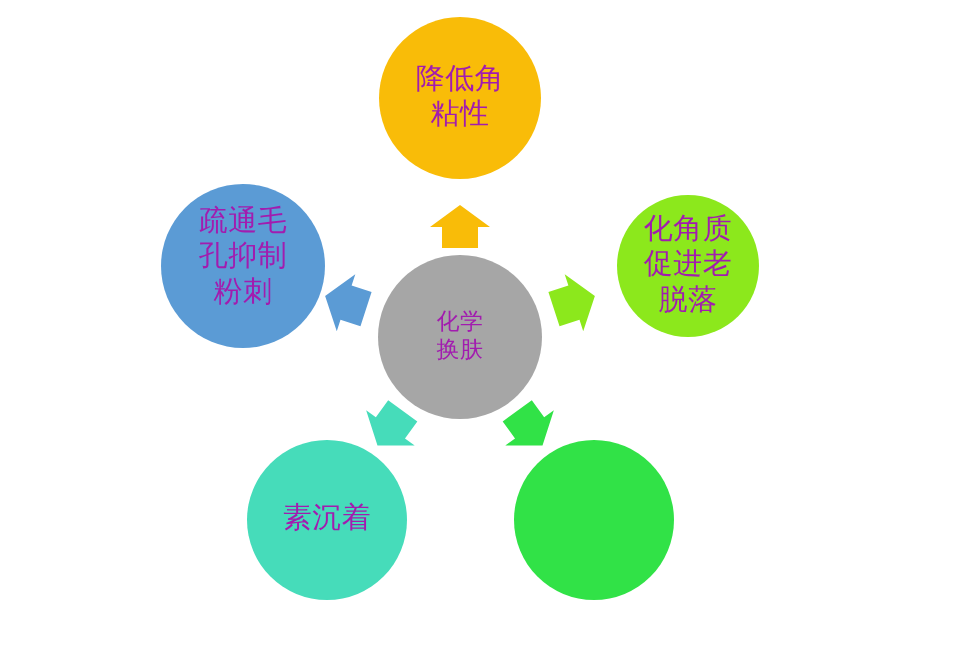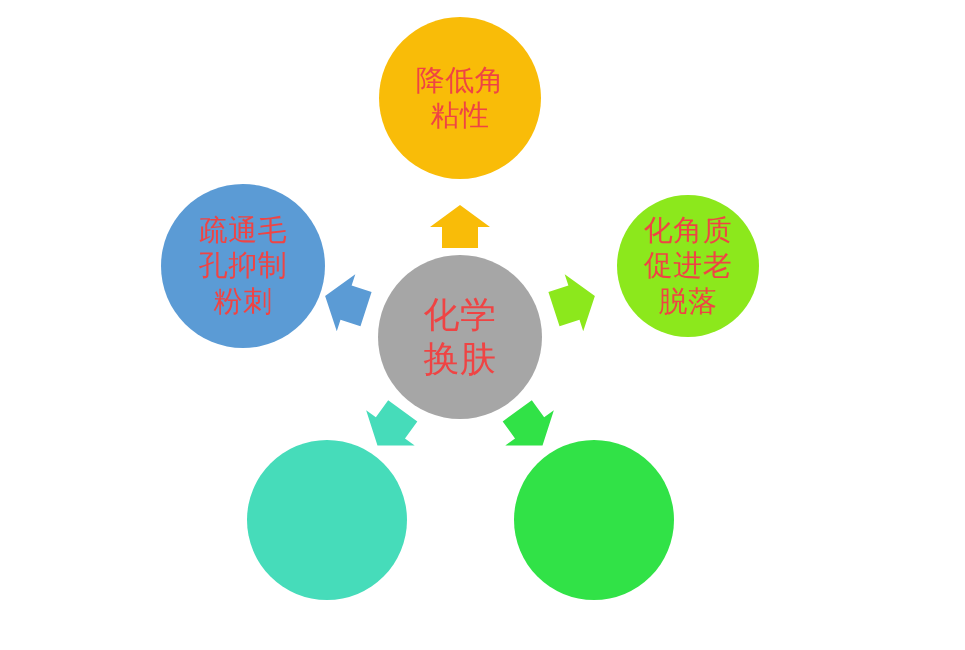--- a/index.html
+++ b/index.html
@@ -25,33 +25,33 @@
     height: 650px;
     display: block;
   }
   .node-label {
     position: absolute;
     display: flex;
     flex-direction: column;
     align-items: center;
     justify-content: center;
     text-align: right;
-    color: #ef4444;
-    font-family: Liberation Sans, sans-serif;
+    color: #a21caf;
+    font-family: Liberation Mono, monospace;
     font-weight: 400;
     line-height: 1.22;
     white-space: pre;
     pointer-events: none;
     letter-spacing: 0.5px;
   }
   .node-label.satellite {
     font-size: 29px;
   }
   .node-label.center {
-    font-size: 36px;
+    font-size: 23px;
   }
 </style>
 </head>
 <body>
 
 <div id="stage">
   <svg id="diagram-svg" viewBox="0 0 965 650" xmlns="http://www.w3.org/2000/svg">
     <rect x="0" y="0" width="965" height="650" fill="#FFFFFF"></rect>
     <g id="arrows-layer">
         <path d="M 0,-23 L 30,-1 L 18,-1 L 18,20 L -18,20 L -18,-1 L -30,-1 Z" fill="#F9BC08" transform="translate(460,228) rotate(0)"></path>
@@ -67,16 +67,16 @@
         <circle cx="594" cy="520" r="80" fill="#31E247"></circle>
         <circle cx="327" cy="520" r="80" fill="#46DCBA"></circle>
         <circle cx="243" cy="266" r="82" fill="#5B9BD5"></circle>
       </g>
   </svg>
   <div id="labels-layer">
       <div class="node-label center" style="left: 378px; top: 255px; width: 164px; height: 164px;"><div>化学</div><div>换肤</div></div>
       <div class="node-label satellite" style="left: 379px; top: 17px; width: 162px; height: 162px;"><div>降低角</div><div>粘性</div></div>
       <div class="node-label satellite" style="left: 617px; top: 195px; width: 142px; height: 142px;"><div>化角质</div><div>促进老</div><div>脱落</div></div>
       <div class="node-label satellite" style="left: 514px; top: 440px; width: 160px; height: 160px;"></div>
-      <div class="node-label satellite" style="left: 247px; top: 440px; width: 160px; height: 160px;"></div>
-      <div class="node-label satellite" style="left: 161px; top: 184px; width: 164px; height: 164px;"><div>疏通毛</div><div>孔抑制</div><div>粉刺</div></div>
+      <div class="node-label satellite" style="left: 247px; top: 440px; width: 160px; height: 160px;"><div>素沉着</div></div>
+      <div class="node-label satellite" style="left: 161px; top: 176px; width: 164px; height: 164px;"><div>疏通毛</div><div>孔抑制</div><div>粉刺</div></div>
     </div>
 </div>
 
 </body></html>

